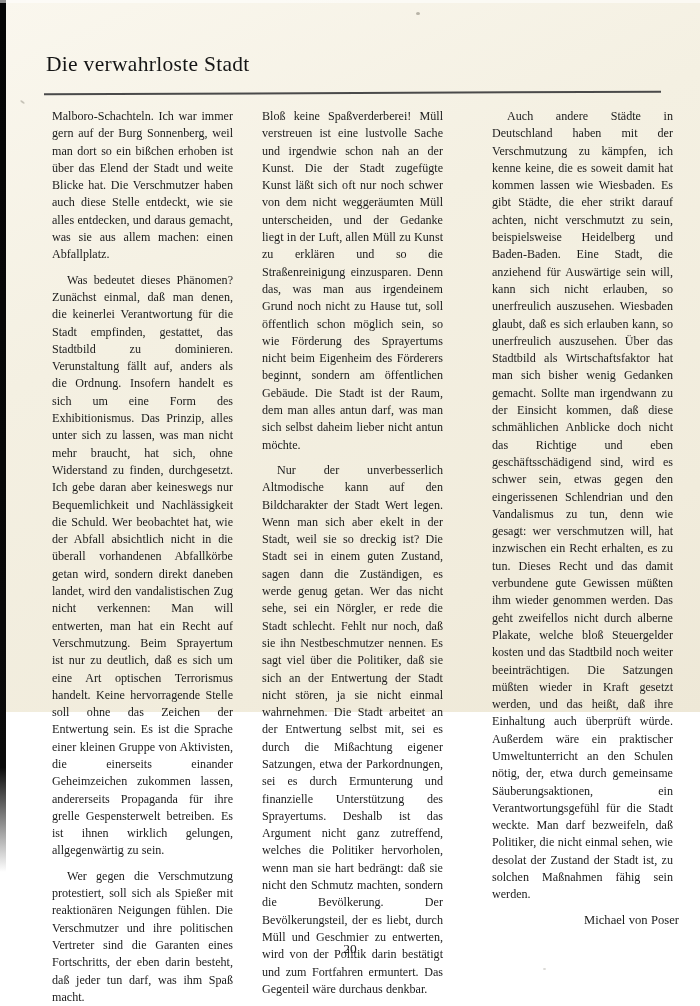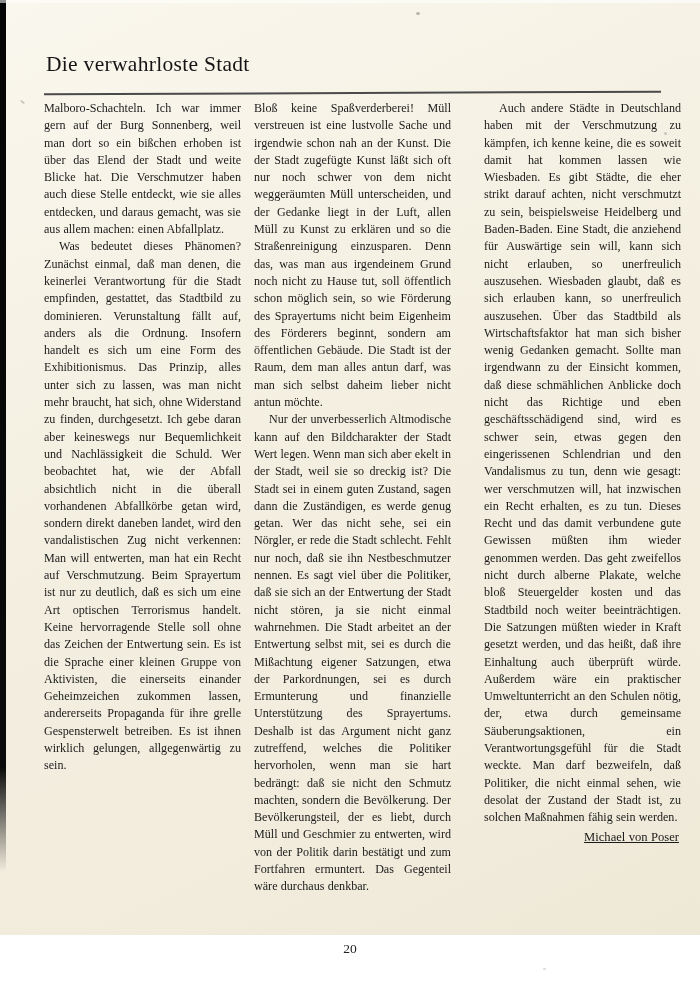--- a/index.html
+++ b/index.html
@@ -6,21 +6,21 @@
     margin: 0;
     padding: 0;
     width: 700px;
     height: 1006px;
     overflow: hidden;
     font-family: "Liberation Serif", "DejaVu Serif", serif;
   }
   .page {
     position: relative;
     width: 700px;
-    height: 935px;
+    height: 712px;
     background: linear-gradient(155deg, #faf7ee 0%, #f4f0e2 38%, #f1ecdc 78%, #eee8d7 100%);
     color: var(--ink, #1b1b1b);
   }
   .scan-edge {
     position: absolute;
     left: 0; top: 0;
     width: 6px; height: 872px;
     background: linear-gradient(to bottom, #050505 0%, #0a0a0a 88%, rgba(10,10,10,0) 100%);
   }
   .scan-edge-top {
@@ -54,30 +54,29 @@
     text-align: justify;
     hyphens: auto;
     -webkit-hyphens: auto;
     word-spacing: 0.02em;
     color: var(--ink, #1b1b1b);
   }
   .col1 { left: 44px; }
   .col2 { left: 254px; font-family: Liberation Serif, serif; }
   .col3 { left: 484px; }
   .col p {
-    margin: 0;
+    margin: 8px;
     text-indent: 15px;
   }
   .col p.no-indent { text-indent: 0; }
   .byline {
     margin-top: 3px;
     text-align: right;
     font-size: 12.6px;
     padding-right: 2px;
-    text-decoration: underline;
   }
   .pagenum {
     position: absolute;
     left: 0; top: 941px;
     width: 700px;
     text-align: center;
     font-size: 13.5px;
     color: #222;
   }
   .speck {
@@ -103,20 +102,21 @@
   <div class="speck s2"></div>
   <div class="speck s3"></div>
   <div class="speck s4"></div>
 
   <h1 class="title">Die verwahrloste Stadt</h1>
   <div class="title-rule"></div>
 
   <div class="col col1">
     <p class="no-indent">Malboro-Schachteln. Ich war immer gern auf der Burg Sonnenberg, weil man dort so ein bißchen erhoben ist über das Elend der Stadt und weite Blicke hat. Die Verschmutzer haben auch diese Stelle entdeckt, wie sie alles entdecken, und daraus gemacht, was sie aus allem machen: einen Abfallplatz.</p>
     <p>Was bedeutet dieses Phänomen? Zunächst einmal, daß man denen, die keinerlei Verantwortung für die Stadt empfinden, gestattet, das Stadtbild zu dominieren. Verunstaltung fällt auf, anders als die Ordnung. Insofern handelt es sich um eine Form des Exhibitionismus. Das Prinzip, alles unter sich zu lassen, was man nicht mehr braucht, hat sich, ohne Widerstand zu finden, durchgesetzt. Ich gebe daran aber keineswegs nur Bequemlichkeit und Nachlässigkeit die Schuld. Wer beobachtet hat, wie der Abfall absichtlich nicht in die überall vorhandenen Abfallkörbe getan wird, sondern direkt daneben landet, wird den vandalistischen Zug nicht verkennen: Man will entwerten, man hat ein Recht auf Verschmutzung. Beim Sprayertum ist nur zu deutlich, daß es sich um eine Art optischen Terrorismus handelt. Keine hervorragende Stelle soll ohne das Zeichen der Entwertung sein. Es ist die Sprache einer kleinen Gruppe von Aktivisten, die einerseits einander Geheimzeichen zukommen lassen, andererseits Propaganda für ihre grelle Gespensterwelt betreiben. Es ist ihnen wirklich gelungen, allgegenwärtig zu sein.</p>
+    <p>Wer gegen die Verschmutzung protestiert, soll sich als Spießer mit reaktionären Neigungen fühlen. Die Verschmutzer und ihre politischen Vertreter sind die Garanten eines Fortschritts, der eben darin besteht, daß jeder tun darf, was ihm Spaß macht.</p>
   </div>
 
   <div class="col col2">
     <p class="no-indent">Bloß keine Spaßverderberei! Müll verstreuen ist eine lustvolle Sache und irgendwie schon nah an der Kunst. Die der Stadt zugefügte Kunst läßt sich oft nur noch schwer von dem nicht weggeräumten Müll unterscheiden, und der Gedanke liegt in der Luft, allen Müll zu Kunst zu erklären und so die Straßenreinigung einzusparen. Denn das, was man aus irgendeinem Grund noch nicht zu Hause tut, soll öffentlich schon möglich sein, so wie Förderung des Sprayertums nicht beim Eigenheim des Förderers beginnt, sondern am öffentlichen Gebäude. Die Stadt ist der Raum, dem man alles antun darf, was man sich selbst daheim lieber nicht antun möchte.</p>
     <p>Nur der unverbesserlich Altmodische kann auf den Bildcharakter der Stadt Wert legen. Wenn man sich aber ekelt in der Stadt, weil sie so dreckig ist? Die Stadt sei in einem guten Zustand, sagen dann die Zuständigen, es werde genug getan. Wer das nicht sehe, sei ein Nörgler, er rede die Stadt schlecht. Fehlt nur noch, daß sie ihn Nestbeschmutzer nennen. Es sagt viel über die Politiker, daß sie sich an der Entwertung der Stadt nicht stören, ja sie nicht einmal wahrnehmen. Die Stadt arbeitet an der Entwertung selbst mit, sei es durch die Mißachtung eigener Satzungen, etwa der Parkordnungen, sei es durch Ermunterung und finanzielle Unterstützung des Sprayertums. Deshalb ist das Argument nicht ganz zutreffend, welches die Politiker hervorholen, wenn man sie hart bedrängt: daß sie nicht den Schmutz machten, sondern die Bevölkerung. Der Bevölkerungsteil, der es liebt, durch Müll und Geschmier zu entwerten, wird von der Politik darin bestätigt und zum Fortfahren ermuntert. Das Gegenteil wäre durchaus denkbar.</p>
   </div>
 
   <div class="col col3">
     <p>Auch andere Städte in Deutschland haben mit der Verschmutzung zu kämpfen, ich kenne keine, die es soweit damit hat kommen lassen wie Wiesbaden. Es gibt Städte, die eher strikt darauf achten, nicht verschmutzt zu sein, beispielsweise Heidelberg und Baden-Baden. Eine Stadt, die anziehend für Auswärtige sein will, kann sich nicht erlauben, so unerfreulich auszusehen. Wiesbaden glaubt, daß es sich erlauben kann, so unerfreulich auszusehen. Über das Stadtbild als Wirtschaftsfaktor hat man sich bisher wenig Gedanken gemacht. Sollte man irgendwann zu der Einsicht kommen, daß diese schmählichen Anblicke doch nicht das Richtige und eben geschäftsschädigend sind, wird es schwer sein, etwas gegen den eingerissenen Schlendrian und den Vandalismus zu tun, denn wie gesagt: wer verschmutzen will, hat inzwischen ein Recht erhalten, es zu tun. Dieses Recht und das damit verbundene gute Gewissen müßten ihm wieder genommen werden. Das geht zweifellos nicht durch alberne Plakate, welche bloß Steuergelder kosten und das Stadtbild noch weiter beeinträchtigen. Die Satzungen müßten wieder in Kraft gesetzt werden, und das heißt, daß ihre Einhaltung auch überprüft würde. Außerdem wäre ein praktischer Umweltunterricht an den Schulen nötig, der, etwa durch gemeinsame Säuberungsaktionen, ein Verantwortungsgefühl für die Stadt weckte. Man darf bezweifeln, daß Politiker, die nicht einmal sehen, wie desolat der Zustand der Stadt ist, zu solchen Maßnahmen fähig sein werden.</p>
     <div class="byline">Michael von Poser</div>

